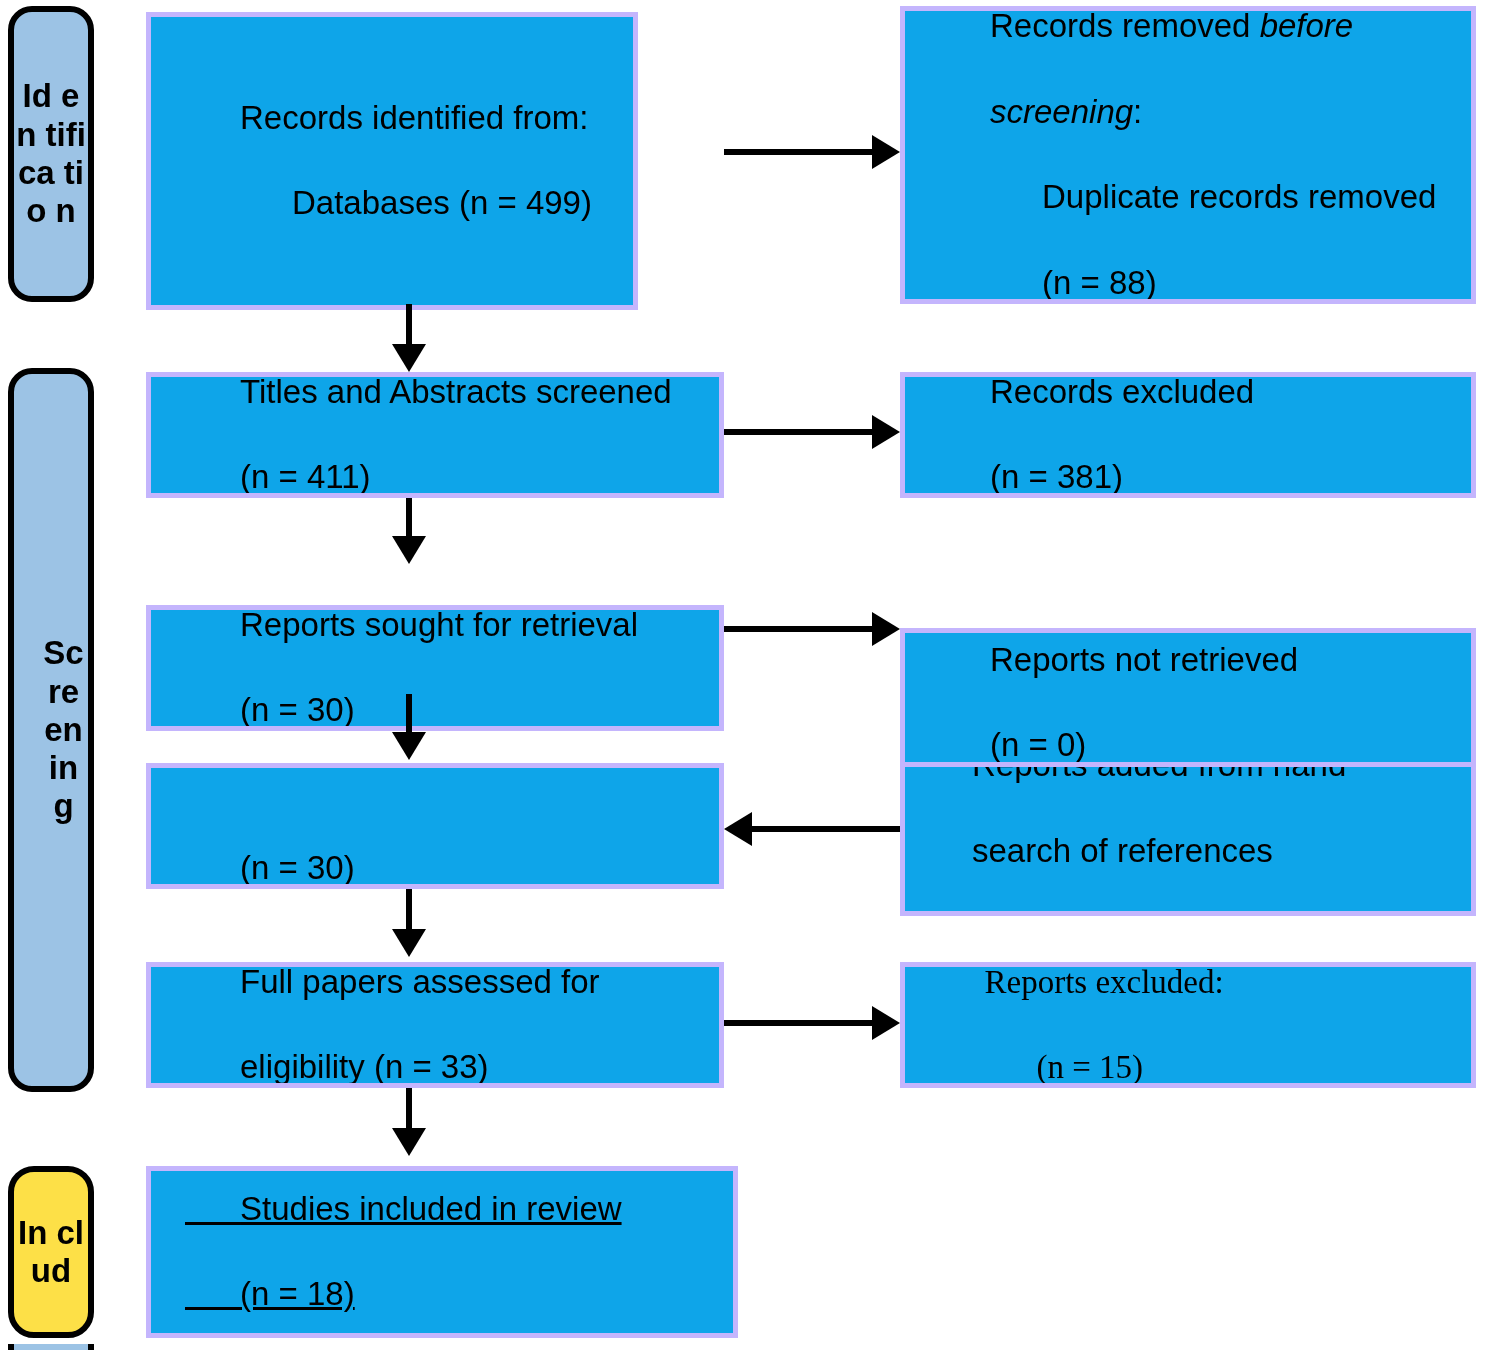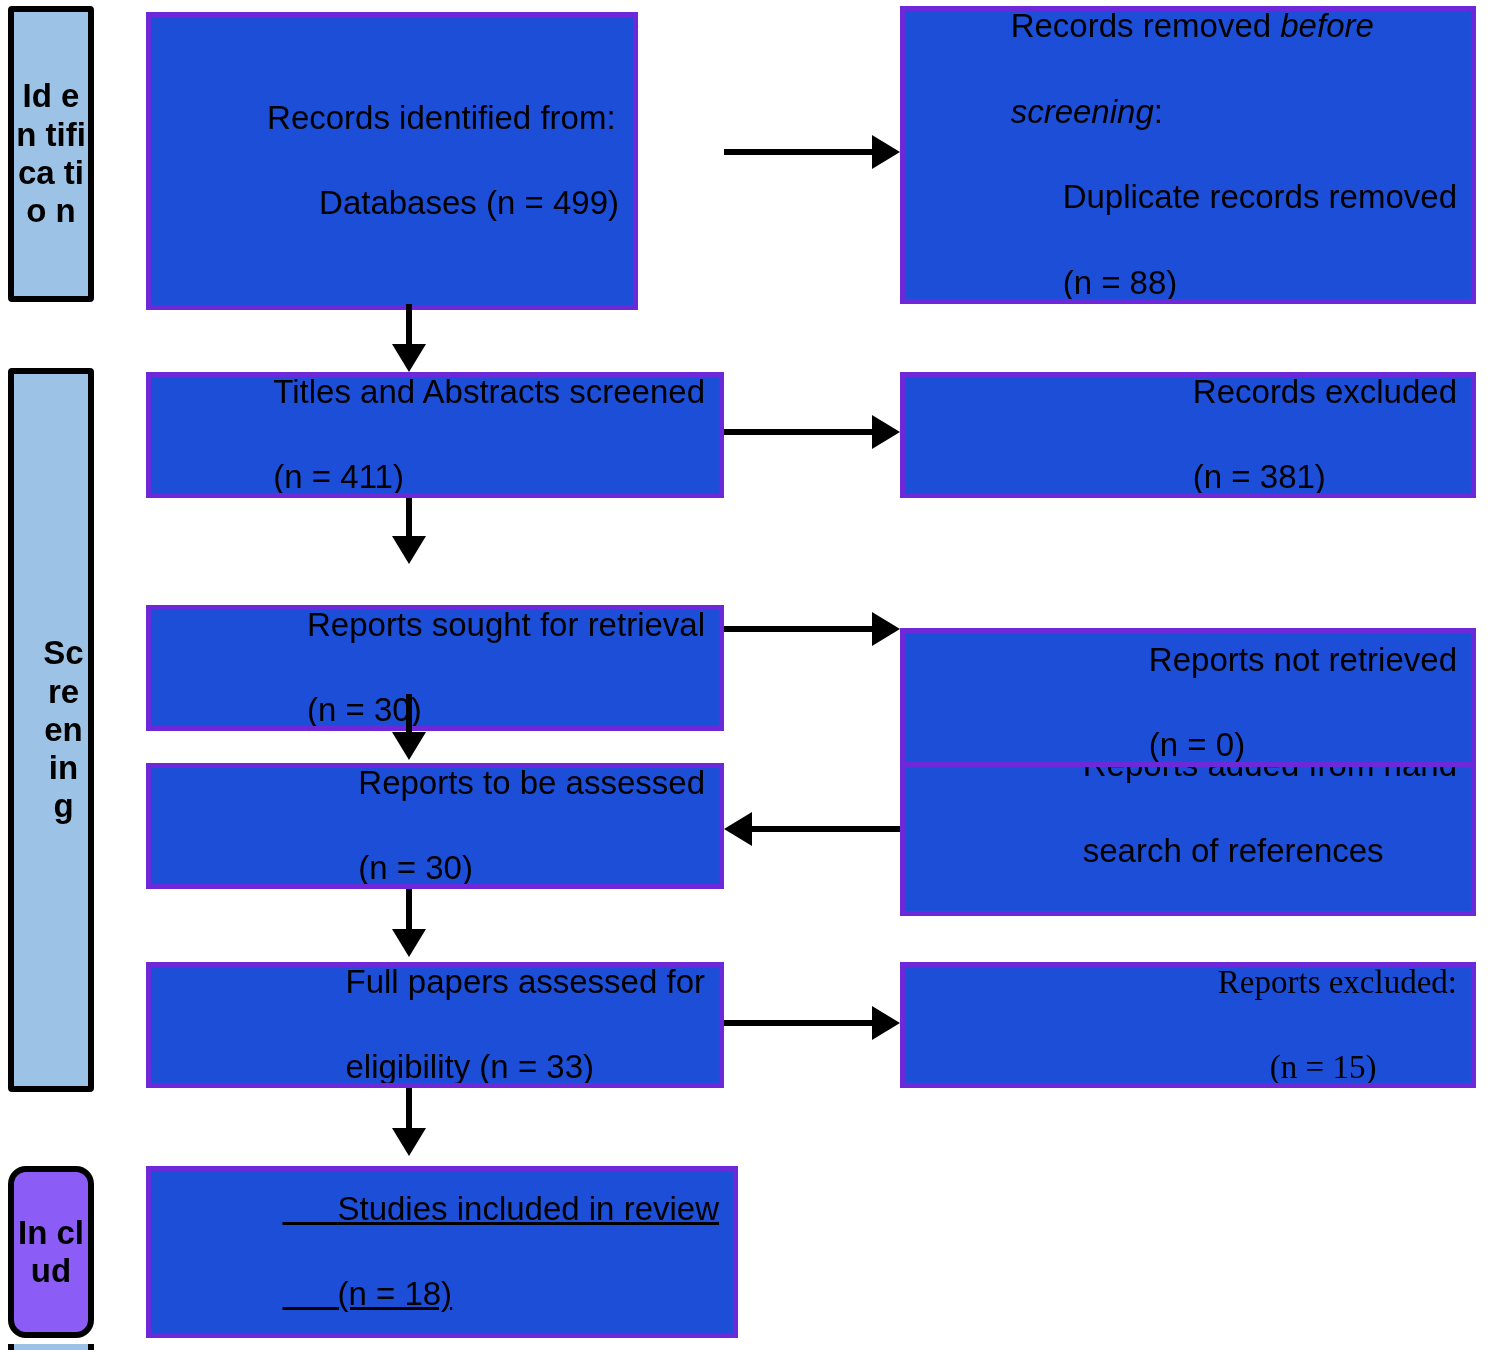--- a/index.html
+++ b/index.html
@@ -14,44 +14,43 @@
     background: #ffffff;
     overflow: hidden;
     font-family: "Liberation Sans", sans-serif;
   }
 
   
   .phase {
     position: absolute;
     box-sizing: border-box;
     border: 6px solid #000000;
-    border-radius: 4px;
+    border-radius: 24px;
     display: flex;
     align-items: center;
     justify-content: center;
     text-align: center;
     font-weight: bold;
     font-size: 33px;
     line-height: 1.16;
     color: #000000;
     word-break: break-all;
     padding: 4px 2px;
     overflow: hidden;
   }
 
   
   .box {
     position: absolute;
     box-sizing: border-box;
-    border: 5px solid #6d28d9;
-    background: #1d4ed8;
+    border: 5px solid #c4b5fd;
+    background: #0ea5e9;
     display: flex;
     align-items: center;
     overflow: hidden;
-    justify-content: flex-end;
   }
   .box-text {
     padding: 0 14px 0 34px;
     font-size: 33px;
     line-height: 1.30;
     color: #000000;
     white-space: pre-wrap;
   }
   .box-text .it { font-style: italic; }
 
@@ -97,21 +96,21 @@
 <div id="canvas">
 
   <div class="phase" style="left:8px; top:6px; width:86px; height:296px; background:#9CC3E5;">
     <span>Id en tifi ca tio n</span>
   </div>
 
   <div class="phase" style="left:8px; top:368px; width:86px; height:724px; background:#9CC3E5;padding-left:27px;">
     <span>Sc re en in g</span>
   </div>
 
-  <div class="phase" style="left:8px; top:1166px; width:86px; height:172px; background:#8b5cf6; border-radius:18px;">
+  <div class="phase" style="left:8px; top:1166px; width:86px; height:172px; background:#fde047; border-radius:26px;">
     <span>In cl ud</span>
   </div>
 
   <div class="box" style="left:146px; top:12px; width:492px; height:298px;">
     <div class="box-text">
       <span>Records identified from:</span><br>
       <span style="display:inline-block; width:52px;"></span><span>Databases (n = 499)</span>
     </div>
   </div>
 
@@ -165,21 +164,21 @@
   </div>
 
   <div class="hline" style="left:724px; top:626px; width:150px;"></div>
   <div class="arrow-right" style="left:872px; top:612px;"></div>
 
   <div class="vline" style="left:406px; top:694px; height:40px;"></div>
   <div class="arrow-down" style="left:392px; top:732px;"></div>
 
   <div class="box" style="left:146px; top:763px; width:578px; height:126px;">
     <div class="box-text">
-      <span>Reports to be assessed</span><br>
+      <br>
       <span>(n = 30)</span>
     </div>
   </div>
 
   <div class="box" style="left:900px; top:762px; width:576px; height:154px;">
     <div class="box-text" style="padding-left:12px;margin-top:24px;">
       <span>Reports added from hand</span><br>
       <span>search of references</span><br>
       <span>(n=3)</span>
     </div>

